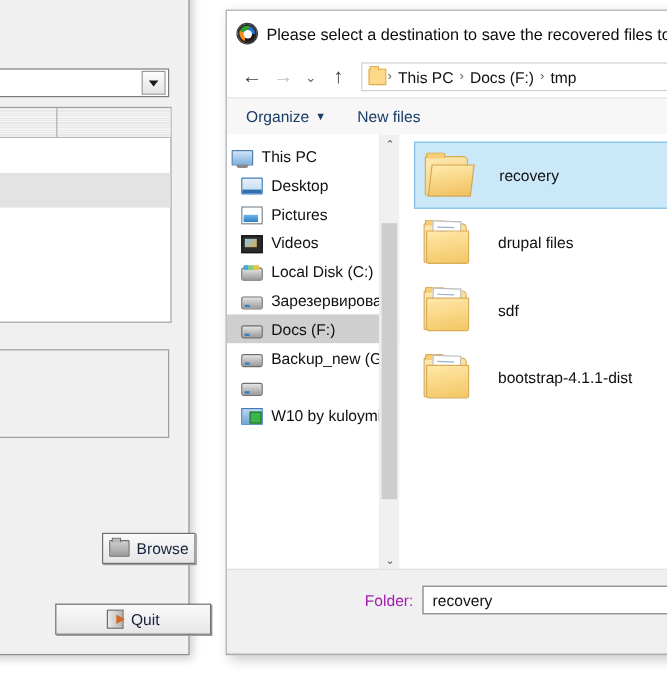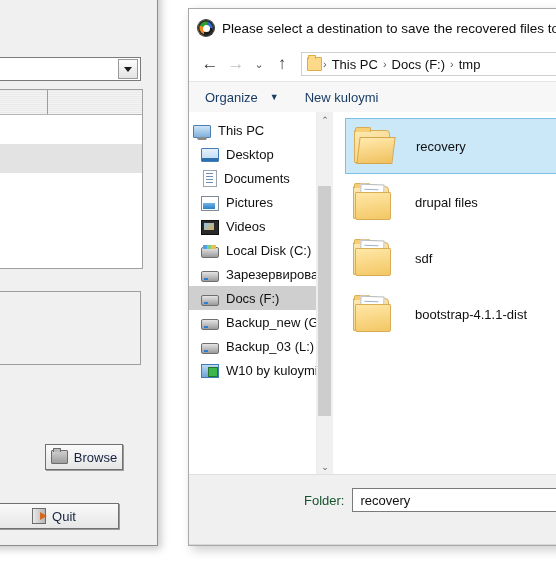--- a/index.html
+++ b/index.html
@@ -64,23 +64,24 @@
     position:absolute; left:10px; top:320px; width:290px; height:74px;
     border:1px solid #9e9e9e; box-sizing:border-box;
   }
   .bg-btn{
     position:absolute; height:26px;
     background:linear-gradient(#fafafa,#e6e6e6);
     border:1px solid #707070; box-sizing:border-box;
     display:flex;align-items:center;justify-content:center;gap:6px;
     font-size:13px;color:#16233d;
     box-shadow:1px 1px 0 #9b9b9b;
+    margin-left:40px;
   }
   .bg-btn.browse{left:204px; top:473px; width:78px;}
-  .bg-btn.quit{left:148px; top:532px; width:130px;}
+  .bg-btn.quit{left:165px; top:532px; width:130px;}
   .ico-folder-sm{
     width:15px;height:12px;position:relative;display:inline-block;
     background:linear-gradient(#cfcfcf,#9d9d9d);
     border:1px solid #6c6c6c;border-radius:1px;
   }
   .ico-folder-sm:before{
     content:"";position:absolute;left:1px;top:-3px;width:6px;height:3px;
     background:#b9b9b9;border:1px solid #6c6c6c;border-bottom:none;border-radius:1px 1px 0 0;
   }
   .ico-quit{
@@ -149,21 +150,21 @@
     content:"";position:absolute;left:0px;top:-3px;width:6px;height:3px;
     background:#ffd98a;border:1px solid #e0ac4a;border-bottom:none;border-radius:1px 1px 0 0;
   }
   .crumb{font-size:13px;color:#101010;white-space:nowrap;padding:0 4px;}
   .crumb-sep{font-size:11px;color:#5a5a5a;padding:0 1px;}
 
   .dlg-toolbar{
     height:30px;border-top:1px solid #e4e4e4;border-bottom:1px solid #e4e4e4;
     background:#f7f7f7;display:flex;align-items:center;padding-left:16px;gap:26px;
   }
-  .tb-item{font-size:13px;color:#1a3d66;display:flex;align-items:center;gap:12px;white-space:nowrap;}
+  .tb-item{font-size:13px;color:#1a3d66;display:flex;align-items:center;gap:5px;white-space:nowrap;}
   .tb-caret{font-size:9px;color:#1a3d66;}
 
   .dlg-body{
     position:absolute;left:0;top:103px;right:0;bottom:70px;
     display:flex;background:#ffffff;
   }
 
   
   .tree-pane{
     width:144px;position:relative;background:#ffffff;
@@ -265,21 +266,21 @@
 
   
   .dlg-bottom{
     position:absolute;left:0;right:0;bottom:0;height:70px;
     background:#f0f0f0;border-top:1px solid #e0e0e0;
   }
   .folder-line{
     position:absolute;left:0;top:12px;right:0;height:26px;display:flex;align-items:center;gap:8px;
     padding-left:115px;
   }
-  .folder-lbl{font-size:13px;color:#14532d;}
+  .folder-lbl{font-size:13px;color:#a21caf;}
   .folder-field{
     flex:1;height:24px;background:#ffffff;border:1px solid #7a7a7a;
     box-sizing:border-box;display:flex;align-items:center;padding-left:7px;
     font-size:13px;color:#101010;margin-right:0px;
   }
   .dlg-footline{
     position:absolute;left:0;right:0;bottom:0;height:1px;background:#d8d8d8;
   }
 </style>
 </head>
@@ -343,41 +344,37 @@
       <span class="crumb">tmp</span>
     </div>
   </div>
 
   <div class="dlg-toolbar">
     <div class="tb-item">
       <span>Organize</span>
       <span class="tb-caret">▼</span>
     </div>
     <div class="tb-item">
-      <span>New kuloymi</span>
+      <span>New files</span>
     </div>
   </div>
 
   <div class="dlg-body">
 
     <div class="tree-pane">
       <div class="tree-scroll">
         <div class="tree-item root">
           <span class="ic ic-pc"></span>
           <span class="ti-label">This PC</span>
         </div>
         <div class="tree-item">
           <span class="ic ic-desktop"></span>
           <span class="ti-label">Desktop</span>
         </div>
         <div class="tree-item">
-          <span class="ic ic-doc"></span>
-          <span class="ti-label">Documents</span>
-        </div>
-        <div class="tree-item">
           <span class="ic ic-pic"></span>
           <span class="ti-label">Pictures</span>
         </div>
         <div class="tree-item">
           <span class="ic ic-vid"></span>
           <span class="ti-label">Videos</span>
         </div>
         <div class="tree-item">
           <span class="ic ic-hddc"></span>
           <span class="ti-label">Local Disk (C:)</span>
@@ -389,21 +386,20 @@
         <div class="tree-item sel">
           <span class="ic ic-hdd"></span>
           <span class="ti-label">Docs (F:)</span>
         </div>
         <div class="tree-item">
           <span class="ic ic-hdd"></span>
           <span class="ti-label">Backup_new (G:)</span>
         </div>
         <div class="tree-item">
           <span class="ic ic-hdd"></span>
-          <span class="ti-label">Backup_03 (L:)</span>
         </div>
         <div class="tree-item">
           <span class="ic ic-net"></span>
           <span class="ti-label">W10 by kuloymi</span>
         </div>
       </div>
 
       <div class="tree-sb">
         <div class="sb-arrow">⌃</div>
         <div class="sb-thumb" style="top:74px;height:230px;"></div>

